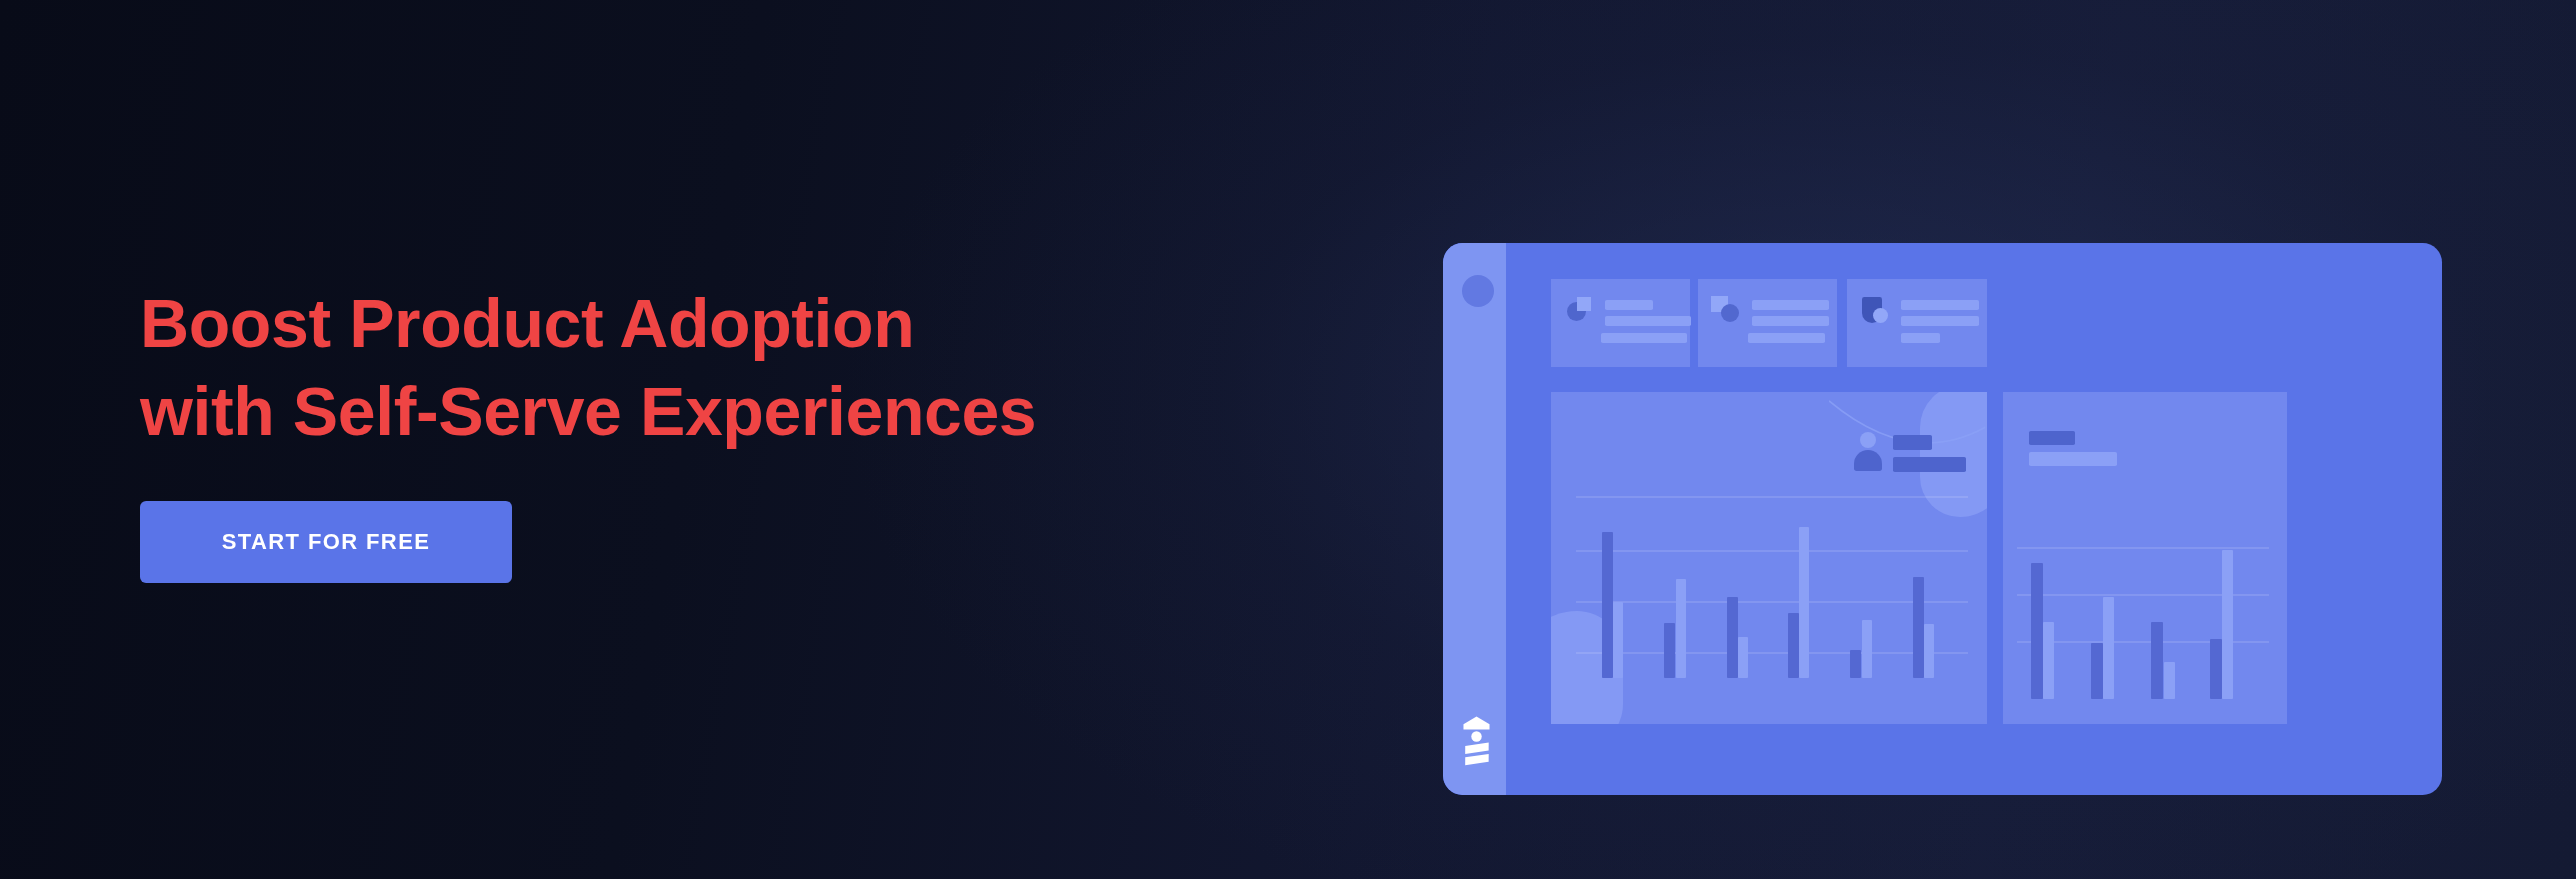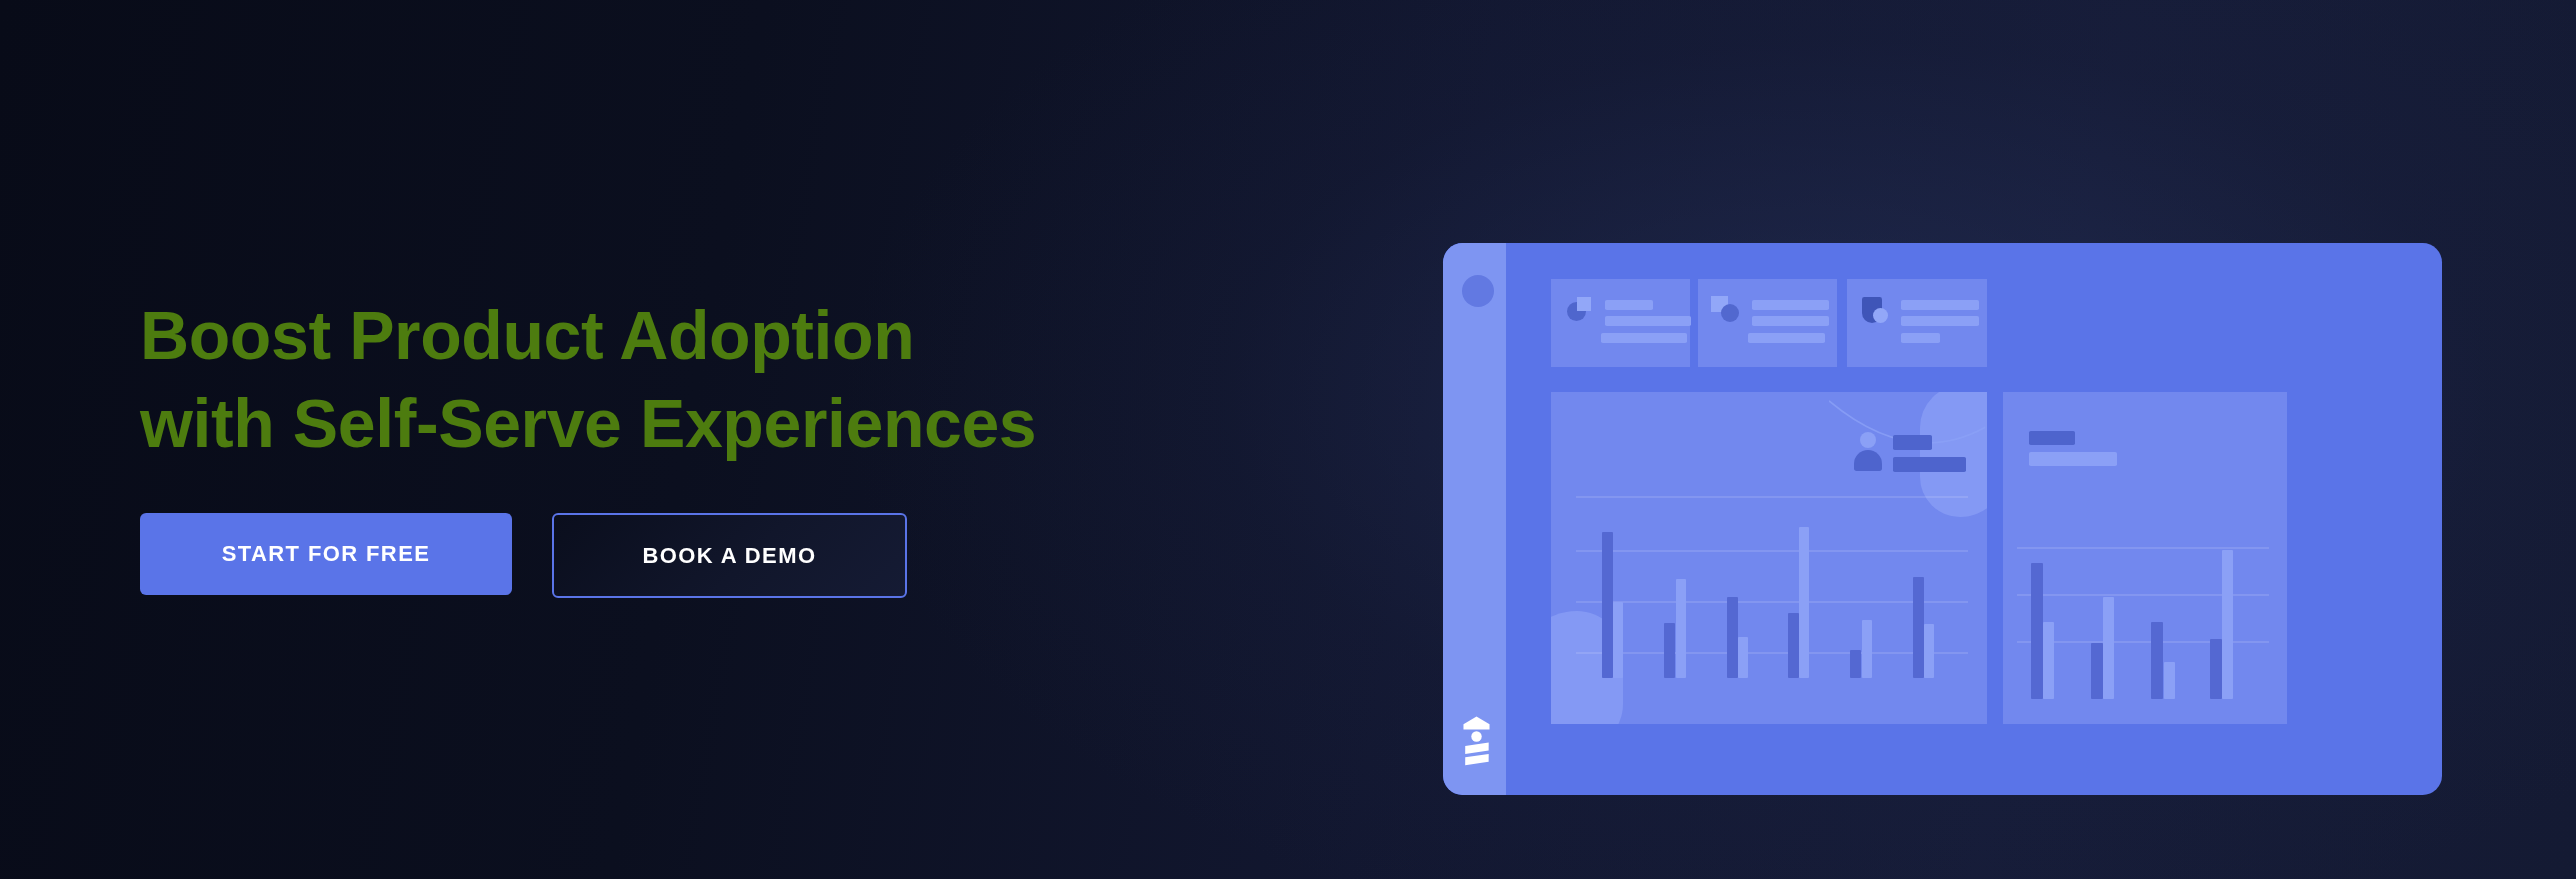--- a/index.html
+++ b/index.html
@@ -14,39 +14,38 @@
       radial-gradient(ellipse 1405px 790px at 72% 45%, rgba(40,52,96,0.55) 0%, rgba(28,36,70,0.18) 45%, rgba(10,14,30,0) 72%),
       linear-gradient(100deg, #080b18 0%, #0b0f1f 28%, #121730 55%, #161c38 78%, #141a33 100%);
   }
 
   .hero { position:relative; width:2576px; height:880px; }
 
   
   .copy { position:absolute; left:140px; top:279px; width:1054px; }
 
   .headline {
-    color:#4d7c0f;
+    color:#ef4444;
     font-size:68px;
     line-height:88px;
     font-weight:700;
     letter-spacing:-0.4px;
     white-space:pre-line;
-    margin-top:12px;
   }
 
   .subhead {
     margin-top:33px;
     color:#e9edf6;
     font-size:28px;
     line-height:42px;
     font-weight:400;
     white-space:pre-line;
   }
 
-  .btn-row { margin-top:46px; display:flex; align-items:flex-start; gap:40px; }
+  .btn-row { margin-top:46px; display:flex; align-items:flex-end; gap:20px; }
 
   .btn {
     display:flex; align-items:center; justify-content:center;
     font-size:22px; font-weight:700; letter-spacing:1.4px;
     color:#ffffff; cursor:pointer; user-select:none;
   }
   .btn-primary {
     width:372px; height:82px;
     background:#5a74e8;
     border-radius:6.1px;
@@ -116,21 +115,20 @@
 <div class="hero">
 
   <div class="copy">
 
     <h1 class="headline">Boost Product Adoption
 with Self-Serve Experiences</h1>
 
 
     <div class="btn-row">
       <button class="btn btn-primary">START FOR FREE</button>
-      <button class="btn btn-secondary">BOOK A DEMO</button>
     </div>
   </div>
 
   <div class="dash">
 
     <div class="dash-sidebar">
       <div class="sb-avatar"></div>
       <svg class="sb-logo" viewBox="0 0 38 62">
         <path d="M4 13 L19 4 L34 13 L34 19 L4 19 Z" fill="#ffffff"></path>
         <circle cx="19" cy="27" r="6" fill="#ffffff"></circle>

